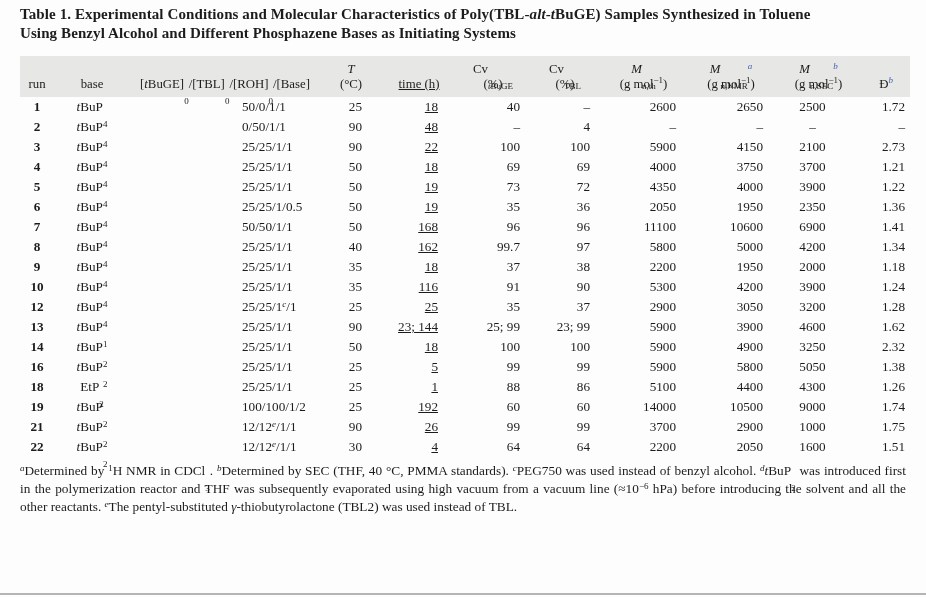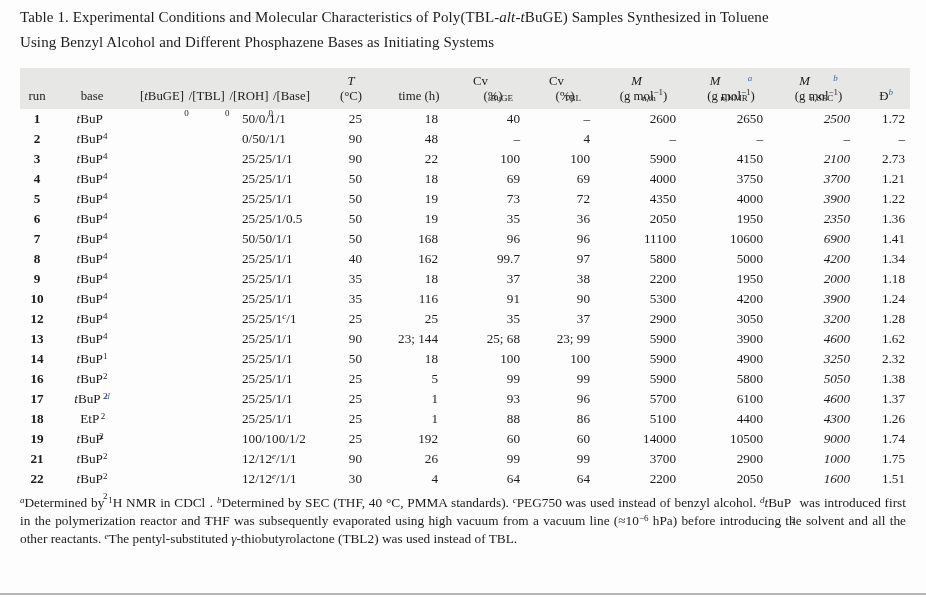--- a/index.html
+++ b/index.html
@@ -7,22 +7,22 @@
     position:relative;
     width:926px;height:597px;
     background:#fdfdfd;
     overflow:hidden;
     font-family:"Liberation Serif","DejaVu Serif",serif;
     color:#1c1c1c;
   }
   .title{
     padding:5px 20px 0 20px;
     font-size:15px;
-    font-weight:normal;
-    line-height:25px;
+    font-weight:bold;
+    line-height:19px;
     white-space:pre-line;
     letter-spacing:.1px;
   }
   table.data-table{
     border-collapse:collapse;
     table-layout:fixed;
     width:890px;
     margin:13px 16px 0 20px;
   }
   thead th{
@@ -48,32 +48,32 @@
   sub{top:16px;}
   sup.fnl{color:#4565ae;font-style:italic;}
   
   .col-run{width:34px;}
   td.col-run{font-weight:bold;}
   .col-base{width:76px;}
   .col-ratio{width:190px;}
   td.col-ratio{text-align:left;padding-left:112px;}
   .col-temperature{width:62px;}
   td.col-temperature{text-align:right;padding-right:20px;}
-  .col-time{width:74px;}
+  .col-time{width:74px;text-decoration:underline;}
   td.col-time{text-align:right;padding-right:18px;}
   .col-conv_tbuge{width:74px;}
   td.col-conv_tbuge{text-align:right;padding-right:10px;}
   .col-conv_tbl{width:70px;}
   td.col-conv_tbl{text-align:right;padding-right:10px;}
   .col-mn_th{width:87px;}
   td.col-mn_th{text-align:right;padding-right:11px;margin-top:45px;}
   .col-mn_nmr{width:88px;}
   td.col-mn_nmr{text-align:right;padding-right:12px;}
   .col-mn_sec{width:87px;}
-  td.col-mn_sec{text-align:right;padding-right:12px;font-style:italic;}
+  td.col-mn_sec{text-align:center;padding-right:12px;}
   .col-dispersity{width:48px;}
   td.col-dispersity{text-align:right;padding-right:5px;}
   .footnotes{
     margin:5px 20px 0 20px;
     font-size:13.3px;
     line-height:18px;
     text-align:justify;
   }
   .bottom-rule{
     position:absolute;
@@ -255,21 +255,21 @@
           <td class="col-mn_nmr">3050</td>
           <td class="col-mn_sec">3200</td>
           <td class="col-dispersity">1.28</td>
         </tr>
         <tr>
           <td class="col-run">13</td>
           <td class="col-base"><i>t</i>BuP<sub>1</sub></td>
           <td class="col-ratio">25/25/1/1</td>
           <td class="col-temperature">90</td>
           <td class="col-time">23; 144</td>
-          <td class="col-conv_tbuge">25; 68</td>
+          <td class="col-conv_tbuge">25; 99</td>
           <td class="col-conv_tbl">23; 99</td>
           <td class="col-mn_th">5900</td>
           <td class="col-mn_nmr">3900</td>
           <td class="col-mn_sec">4600</td>
           <td class="col-dispersity">1.62</td>
         </tr>
         <tr>
           <td class="col-run">14</td>
           <td class="col-base"><i>t</i>BuP<sub>2</sub></td>
           <td class="col-ratio">25/25/1/1</td>
@@ -287,33 +287,20 @@
           <td class="col-base"><i>t</i>BuP<sub>2</sub></td>
           <td class="col-ratio">25/25/1/1</td>
           <td class="col-temperature">25</td>
           <td class="col-time">5</td>
           <td class="col-conv_tbuge">99</td>
           <td class="col-conv_tbl">99</td>
           <td class="col-mn_th">5900</td>
           <td class="col-mn_nmr">5800</td>
           <td class="col-mn_sec">5050</td>
           <td class="col-dispersity">1.38</td>
-        </tr>
-        <tr>
-          <td class="col-run">17</td>
-          <td class="col-base"><i>t</i>BuP<sub>2</sub><sup class="fnl">d</sup></td>
-          <td class="col-ratio">25/25/1/1</td>
-          <td class="col-temperature">25</td>
-          <td class="col-time">1</td>
-          <td class="col-conv_tbuge">93</td>
-          <td class="col-conv_tbl">96</td>
-          <td class="col-mn_th">5700</td>
-          <td class="col-mn_nmr">6100</td>
-          <td class="col-mn_sec">4600</td>
-          <td class="col-dispersity">1.37</td>
         </tr>
         <tr>
           <td class="col-run">18</td>
           <td class="col-base">EtP<sub>2</sub></td>
           <td class="col-ratio">25/25/1/1</td>
           <td class="col-temperature">25</td>
           <td class="col-time">1</td>
           <td class="col-conv_tbuge">88</td>
           <td class="col-conv_tbl">86</td>
           <td class="col-mn_th">5100</td>

